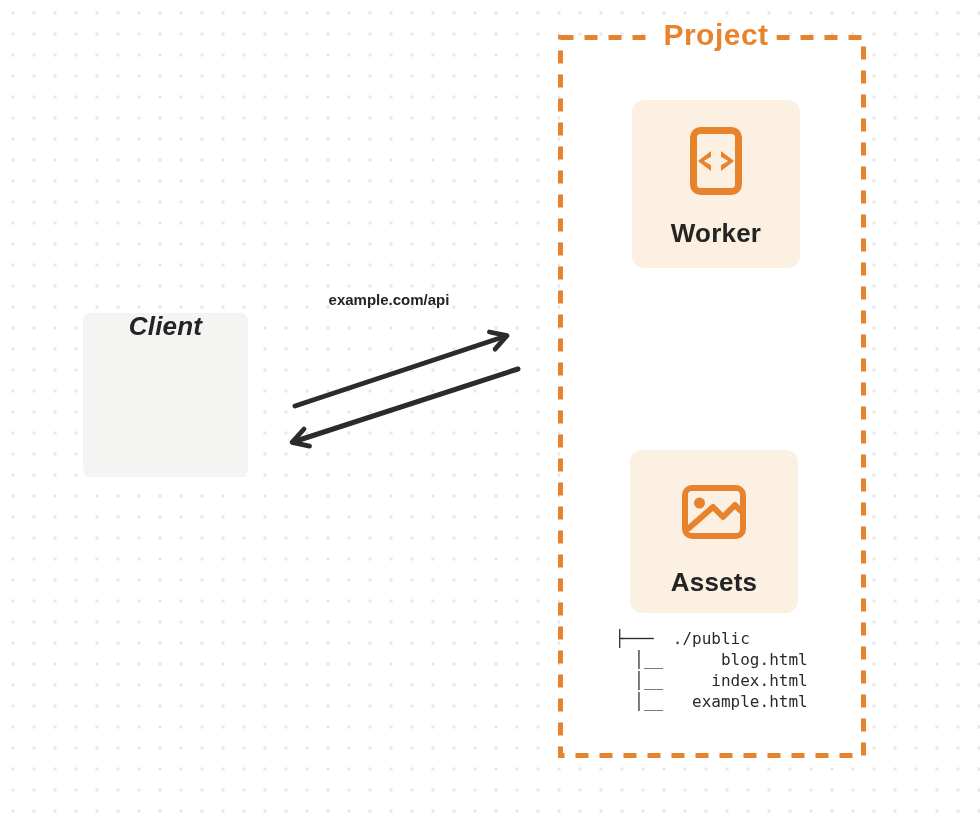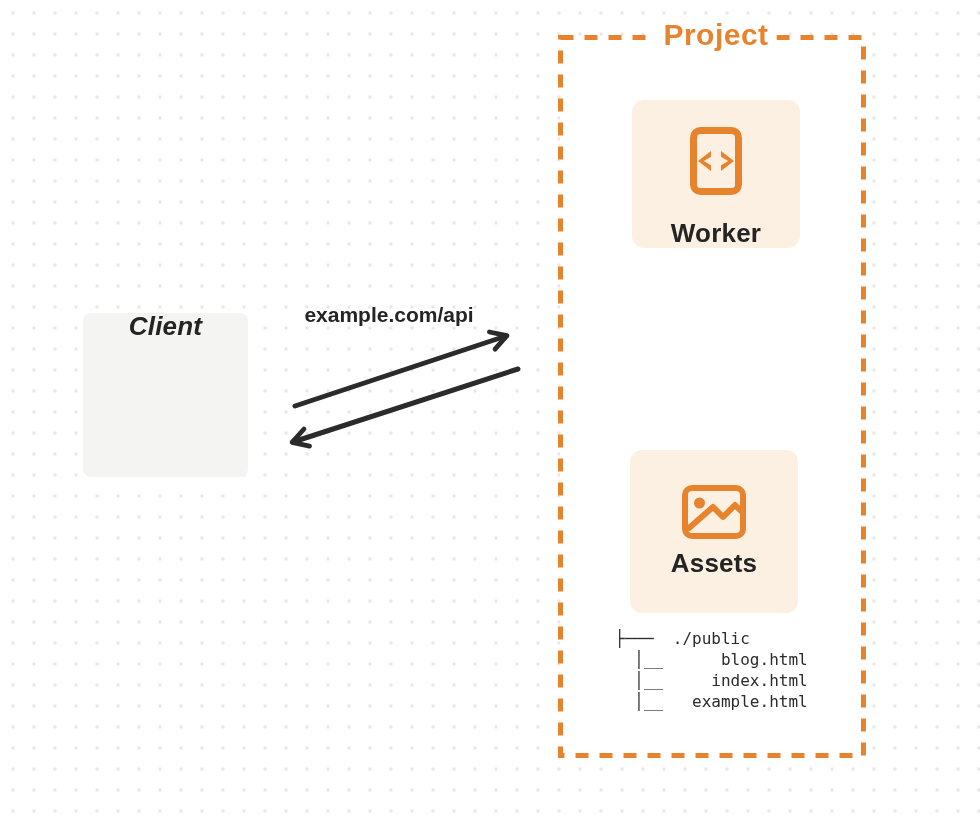--- a/index.html
+++ b/index.html
@@ -21,33 +21,33 @@
   .icon-fill{fill:var(--accent,#E8832D);}
   .project-title{
     position:absolute;left:716px;top:22px;transform:translateX(-50%);
     padding:0 8px;background:#ffffff;font-size:30px;line-height:26px;font-weight:700;
     letter-spacing:0.5px;color:var(--accent,#E8832D);white-space:nowrap;
   }
   .card{
     position:absolute;display:flex;flex-direction:column;align-items:center;
     box-sizing:border-box;background:var(--card-cream,#FCF0E2);border-radius:12px;
   }
-  .card.worker{left:632px;top:100px;width:168px;height:148px;padding-top:27px;gap:25px;}
-  .card.assets{left:630px;top:450px;width:168px;height:163px;padding-top:35px;gap:11px;}
+  .card.worker{left:632px;top:100px;width:168px;height:168px;padding-top:27px;gap:25px;}
+  .card.assets{left:630px;top:450px;width:168px;height:163px;padding-top:35px;gap:30px;}
   .card-label{
     font-size:26px;line-height:26px;font-weight:700;color:var(--text-dark,#242424);
     letter-spacing:0.2px;white-space:nowrap;
   }
   .client-card{
     position:absolute;left:83px;top:313px;width:165px;height:164px;border-radius:8px;
     background:var(--client-gray,#F4F4F3);display:flex;align-items:flex-start;justify-content:center;font-style:italic;
   }
   .api-label{
-    position:absolute;left:389px;top:304px;transform:translateX(-50%);
-    font-size:21px;line-height:22px;font-weight:700;color:var(--text-dark,#242424);white-space:nowrap;
+    position:absolute;left:389px;top:289px;transform:translateX(-50%);
+    font-size:15px;line-height:22px;font-weight:700;color:var(--text-dark,#242424);white-space:nowrap;
   }
   .tree{
     position:absolute;left:608px;top:621px;margin:7px;
     font-family:"DejaVu Sans Mono", monospace;font-size:16px;line-height:21px;
     color:var(--arrow,#2B2B2B);white-space:pre;
   }
 </style>
 </head>
 <body>
 

